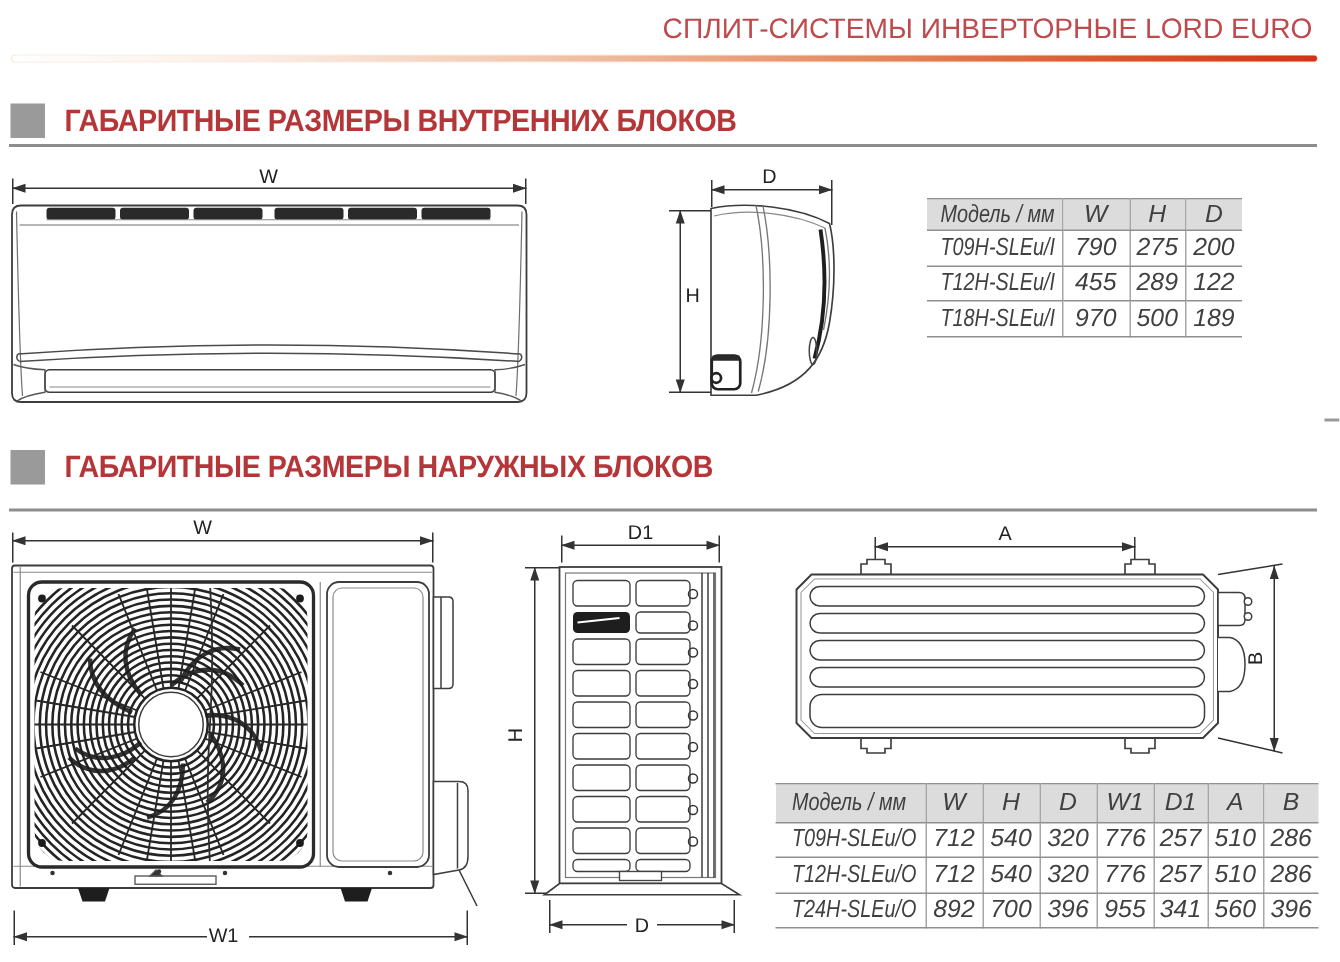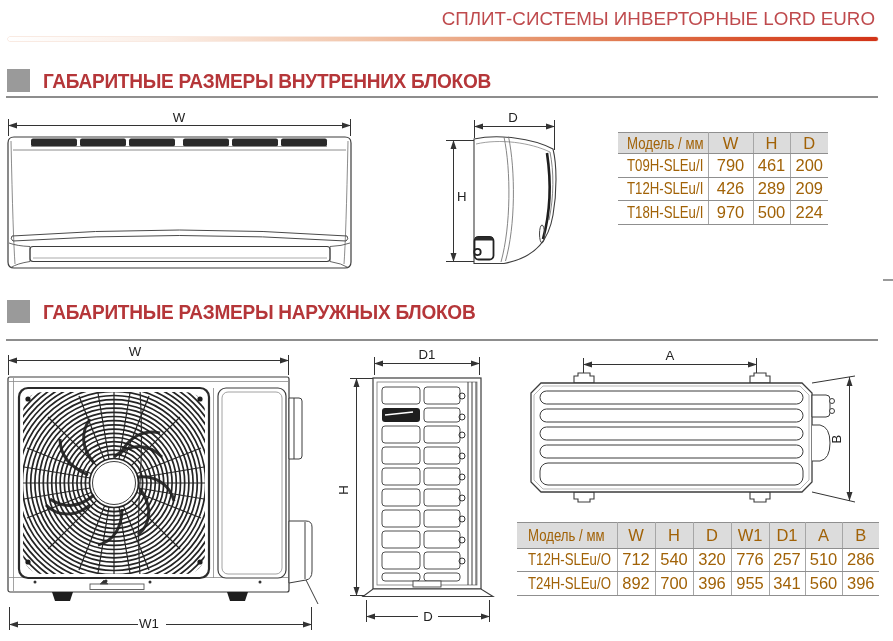--- a/index.html
+++ b/index.html
@@ -2,24 +2,24 @@
 <html><head>
 <meta charset="utf-8">
 <style>
   html,body{margin:0;padding:0;}
   body{width:893px;height:641px;background:#ffffff;position:relative;overflow:hidden;
        font-family:"Liberation Sans",sans-serif;}
   .abs{position:absolute;}
   svg{position:absolute;overflow:visible;}
   .dimtext{font-family:"Liberation Sans",sans-serif;font-size:13.2px;fill:#222;}
   table{border-collapse:collapse;table-layout:fixed;}
-  td,th{padding:0;font-weight:normal;color:#a16207;font-size:16.5px;white-space:nowrap;overflow:hidden;
+  td,th{padding:0;font-weight:normal;color:#404040;font-size:16.5px;white-space:nowrap;overflow:hidden;
         border-top:1px solid #8f8f8f;border-bottom:1px solid #8f8f8f;
         border-left:1px solid #a6a6a6;border-right:1px solid #a6a6a6;
-        text-align:center;vertical-align:middle;}
+        text-align:center;vertical-align:middle;font-style:italic;}
   td:first-child,th:first-child{text-align:left;border-left:none;}
   td:last-child,th:last-child{border-right:none;}
   thead th{background:#dcdcdc;}
   .m{display:inline-block;transform:scaleX(0.80);transform-origin:0 50%;}
 </style>
 </head>
 <body>
 
 <div class="abs" style="top:8px;right:18px;font-size:18.8px;color:#bf4a4d;letter-spacing:0px;">СПЛИТ-СИСТЕМЫ ИНВЕРТОРНЫЕ LORD EURO</div>
 
@@ -128,34 +128,34 @@
           <th style="padding-left:9px;"><span class="m">Модель / мм</span></th>
           <th>W</th>
           <th>H</th>
           <th>D</th>
         </tr>
       </thead>
 <tbody>
 <tr style="height:23.5px;">
           <td style="padding-left:9px;"><span class="m">T09H-SLEu/I</span></td>
           <td>790</td>
-          <td>461</td>
+          <td>275</td>
           <td>200</td>
         </tr>
 <tr style="height:23.5px;">
           <td style="padding-left:9px;text-align:right;"><span class="m">T12H-SLEu/I</span></td>
-          <td>426</td>
+          <td>455</td>
           <td>289</td>
-          <td>209</td>
+          <td>122</td>
         </tr>
 <tr style="height:23.5px;">
           <td style="padding-left:9px;"><span class="m">T18H-SLEu/I</span></td>
           <td>970</td>
           <td>500</td>
-          <td>224</td>
+          <td>189</td>
         </tr>
 </tbody>
 </table>
 </div>
 
 <div class="abs" style="top:300px;left:7px;width:23px;height:23px;background:#9a9a9a;"></div>
 
 <div class="abs" style="top:300px;left:43px;font-size:20.5px;font-weight:bold;color:#b53639;letter-spacing:-0.3px;transform:scaleX(0.93);transform-origin:0 0;">ГАБАРИТНЫЕ РАЗМЕРЫ НАРУЖНЫХ БЛОКОВ</div>
 
 <div class="abs" style="top:339px;left:6px;width:872px;height:2px;background:#8d8d8d;"></div>
@@ -444,20 +444,30 @@
           <th>H</th>
           <th>D</th>
           <th>W1</th>
           <th>D1</th>
           <th>A</th>
           <th>B</th>
         </tr>
       </thead>
 <tbody>
 <tr style="height:23.5px;">
+          <td style="padding-left:11px;"><span class="m">T09H-SLEu/O</span></td>
+          <td>712</td>
+          <td>540</td>
+          <td>320</td>
+          <td>776</td>
+          <td>257</td>
+          <td>510</td>
+          <td>286</td>
+        </tr>
+<tr style="height:23.5px;">
           <td style="padding-left:11px;text-align:right;"><span class="m">T12H-SLEu/O</span></td>
           <td>712</td>
           <td>540</td>
           <td>320</td>
           <td>776</td>
           <td>257</td>
           <td>510</td>
           <td>286</td>
         </tr>
 <tr style="height:23.5px;">

